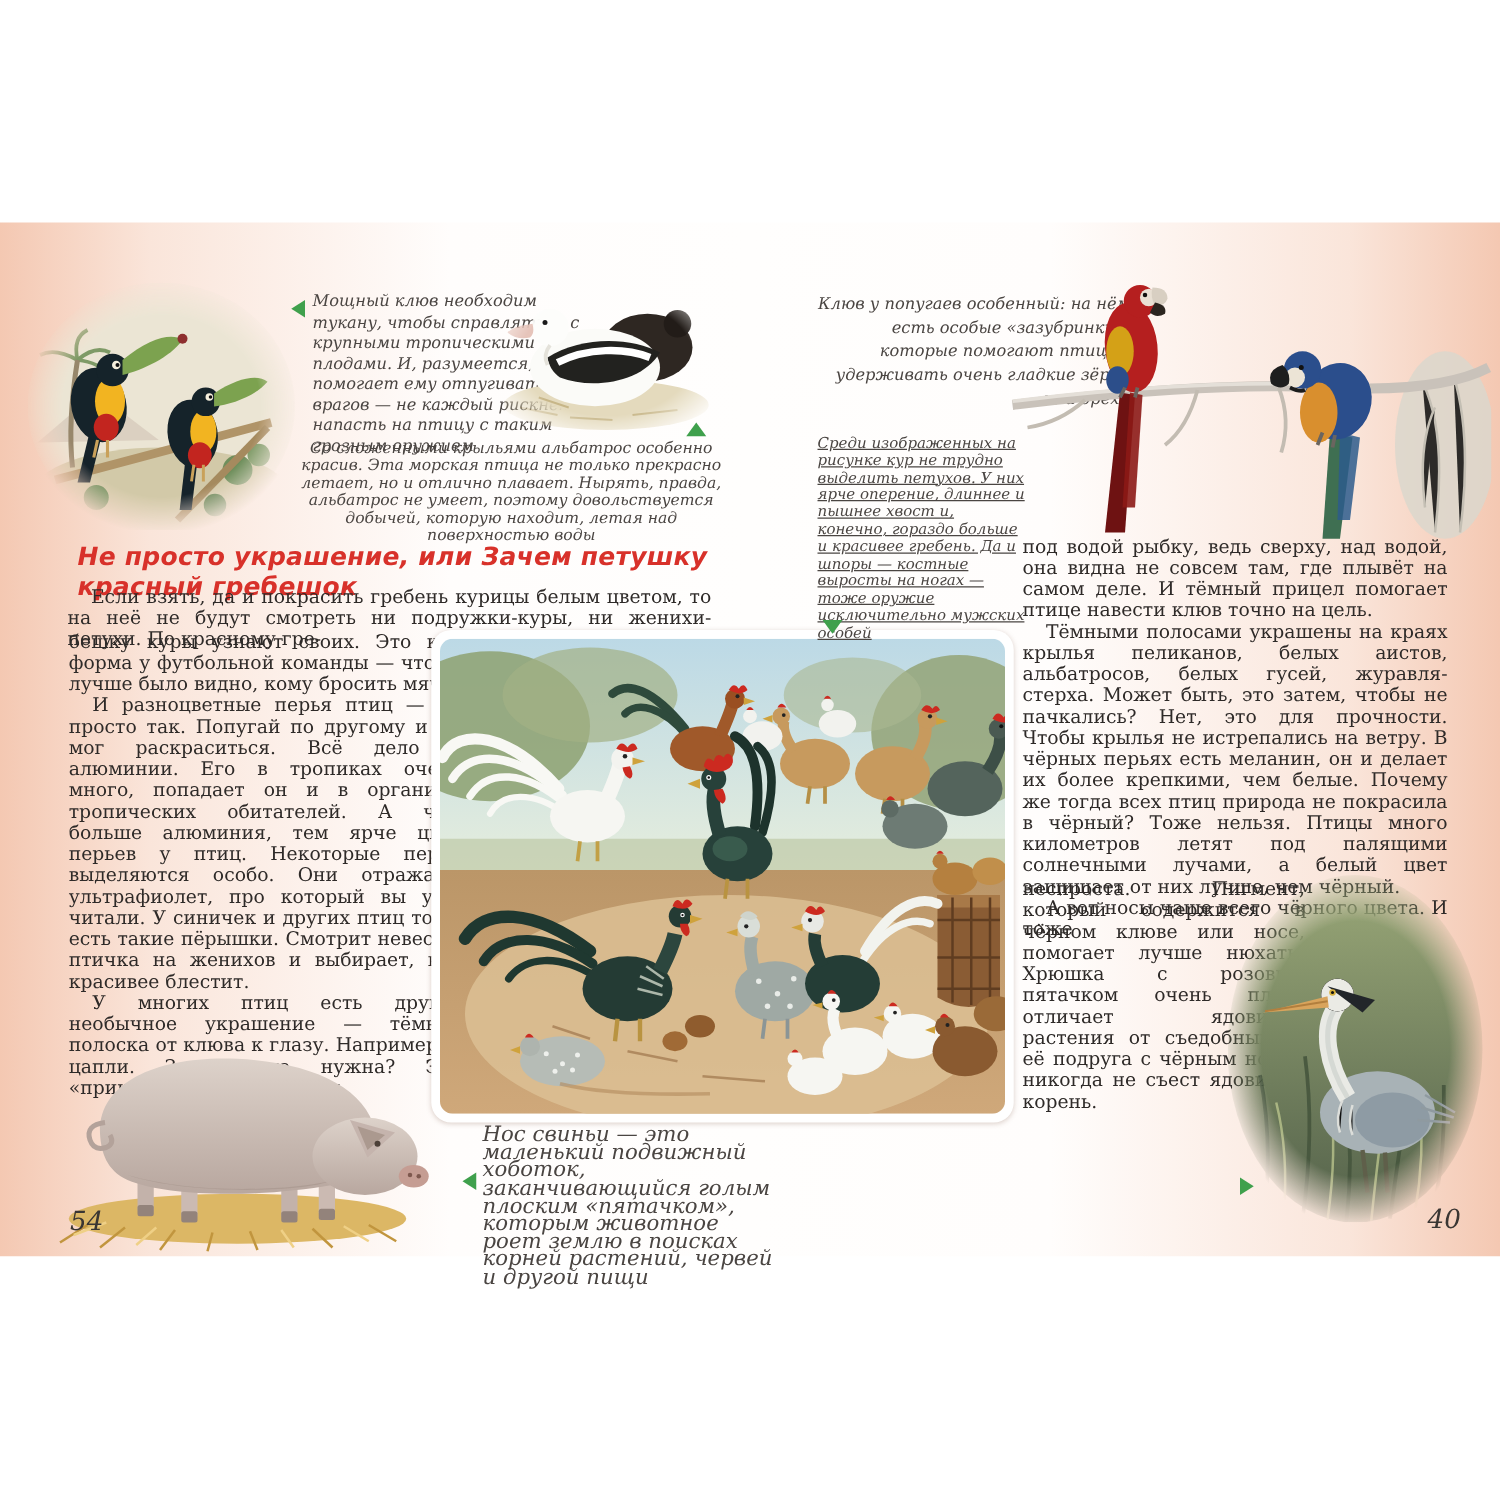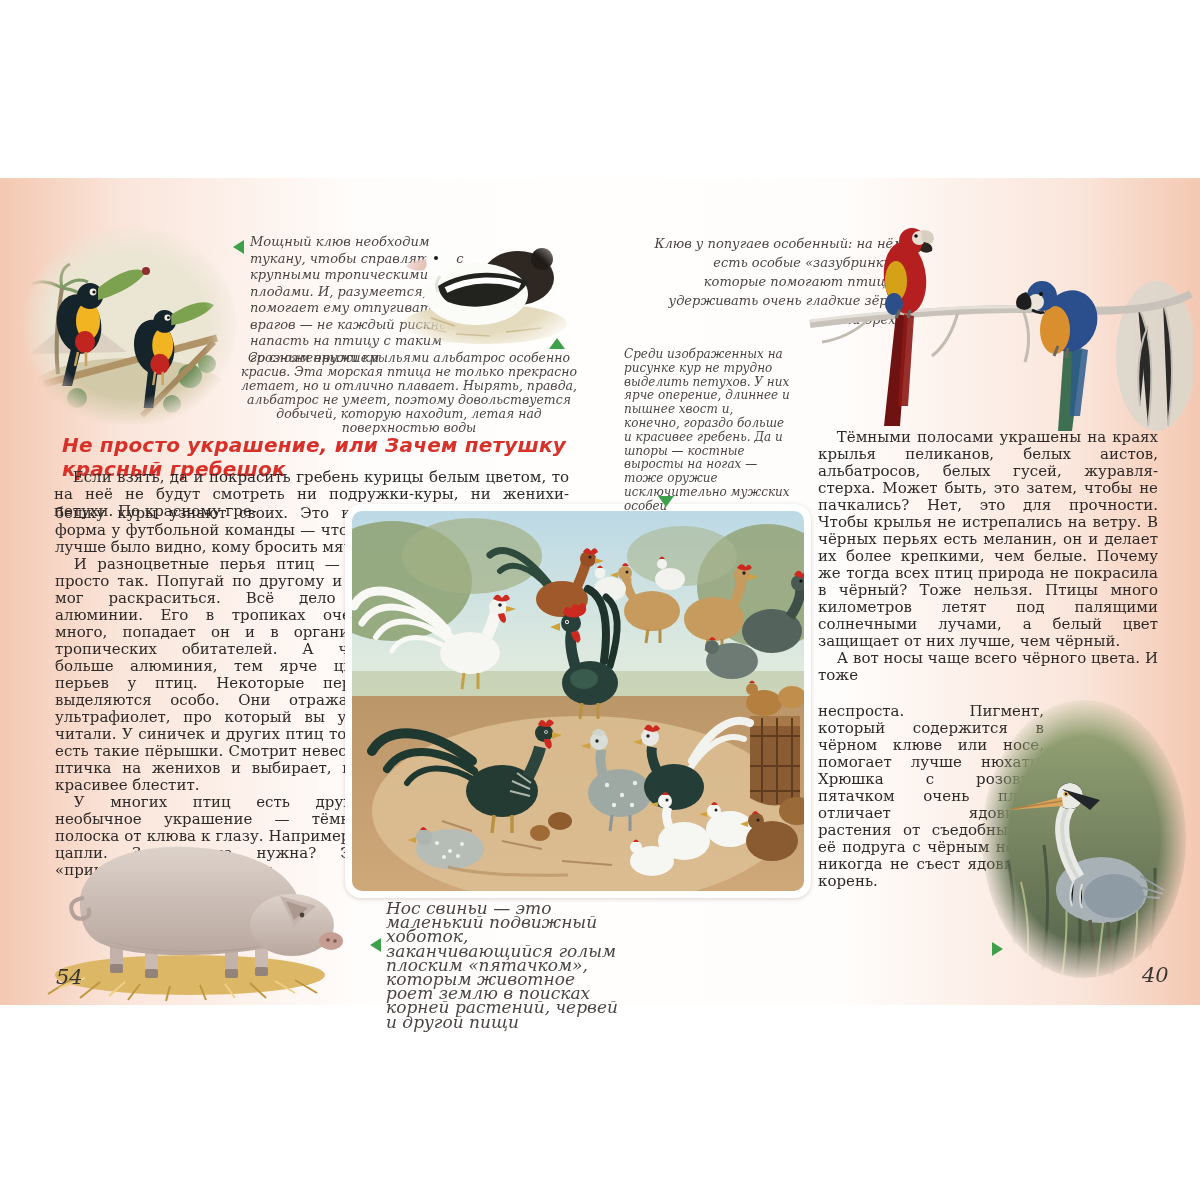--- a/index.html
+++ b/index.html
@@ -444,24 +444,25 @@
           <circle cx="234" cy="70" r="15" fill="#2b4e8c"></circle>
           <circle cx="228" cy="76" r="8" fill="#ece4d6"></circle>
           <path d="M224,84 q8,4 12,2" stroke="#1c1c1c" stroke-width="3" fill="none"></path>
           <path d="M218,66 q-13,4 -9,15 q8,6 14,0 q2,-9 -5,-15z" fill="#1e1e1e"></path>
           <circle cx="233" cy="68" r="2" fill="#111"></circle>
           <path d="M250,120 l-4,10 M260,122 l-2,10" stroke="#6b655f" stroke-width="3"></path>
         </g>
       </svg>
     </div>
 
-    <div class="abs caption small" style="left:624px;top:170px;width:168px;">Среди изображенных на рисунке кур не трудно выделить петухов. У них ярче оперение, длиннее и пышнее хвост и, конечно, гораздо больше и красивее гребень. Да и шпоры — костные выросты на ногах — тоже оружие исключительно мужских особей</div>
+    <div class="abs caption small" style="left:654px;top:170px;width:168px;text-decoration:underline;">Среди изображенных на рисунке кур не трудно выделить петухов. У них ярче оперение, длиннее и пышнее хвост и, конечно, гораздо больше и красивее гребень. Да и шпоры — костные выросты на ногах — тоже оружие исключительно мужских особей</div>
     <div class="abs tri tri-down" style="left:658px;top:318px;"></div>
 
     <div class="abs body-text" style="left:818px;top:251px;width:340px;">
+      <p>под водой рыбку, ведь сверху, над водой, она видна не совсем там, где плывёт на самом деле. И тёмный прицел помогает птице навести клюв точно на цель.</p>
       <p class="indent">Тёмными полосами украшены на краях крылья пеликанов, белых аистов, альбатросов, белых гусей, журавля-стерха. Может быть, это затем, чтобы не пачкались? Нет, это для прочности. Чтобы крылья не истрепались на ветру. В чёрных перьях есть меланин, он и делает их более крепкими, чем белые. Почему же тогда всех птиц природа не покрасила в чёрный? Тоже нельзя. Птицы много километров летят под палящими солнечными лучами, а белый цвет защищает от них лучше, чем чёрный.</p>
       <p class="indent">А вот носы чаще всего чёрного цвета. И тоже</p>
     </div>
 
     <div class="abs body-text" style="left:818px;top:525px;width:226px;">
       <p>неспроста. Пигмент, который содержится в чёрном клюве или носе, помогает лучше нюхать! Хрюшка с розовым пятачком очень плохо отличает ядовитые растения от съедобных. А её подруга с чёрным носом никогда не съест ядовитый корень.</p>
     </div>
 
     <div class="abs vignette" style="left:982px;top:522px;width:205px;height:278px;">
       <svg width="205" height="278" viewBox="0 0 205 278">

